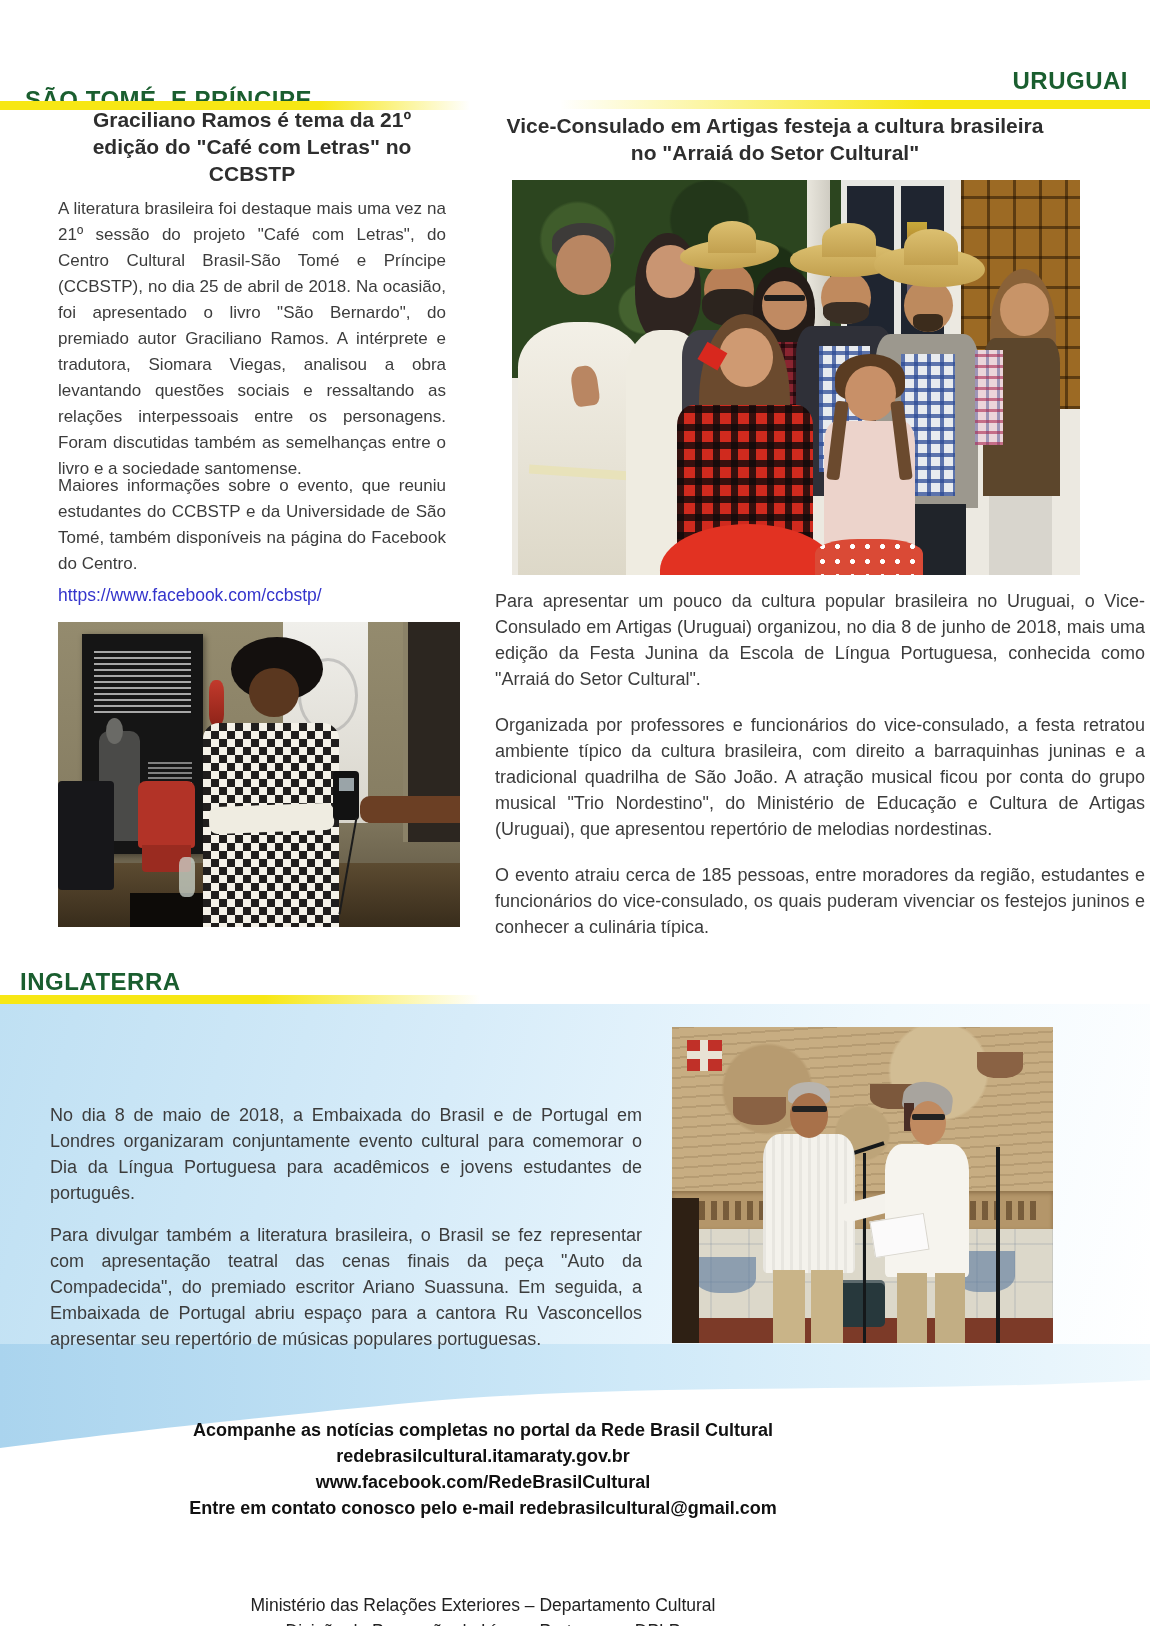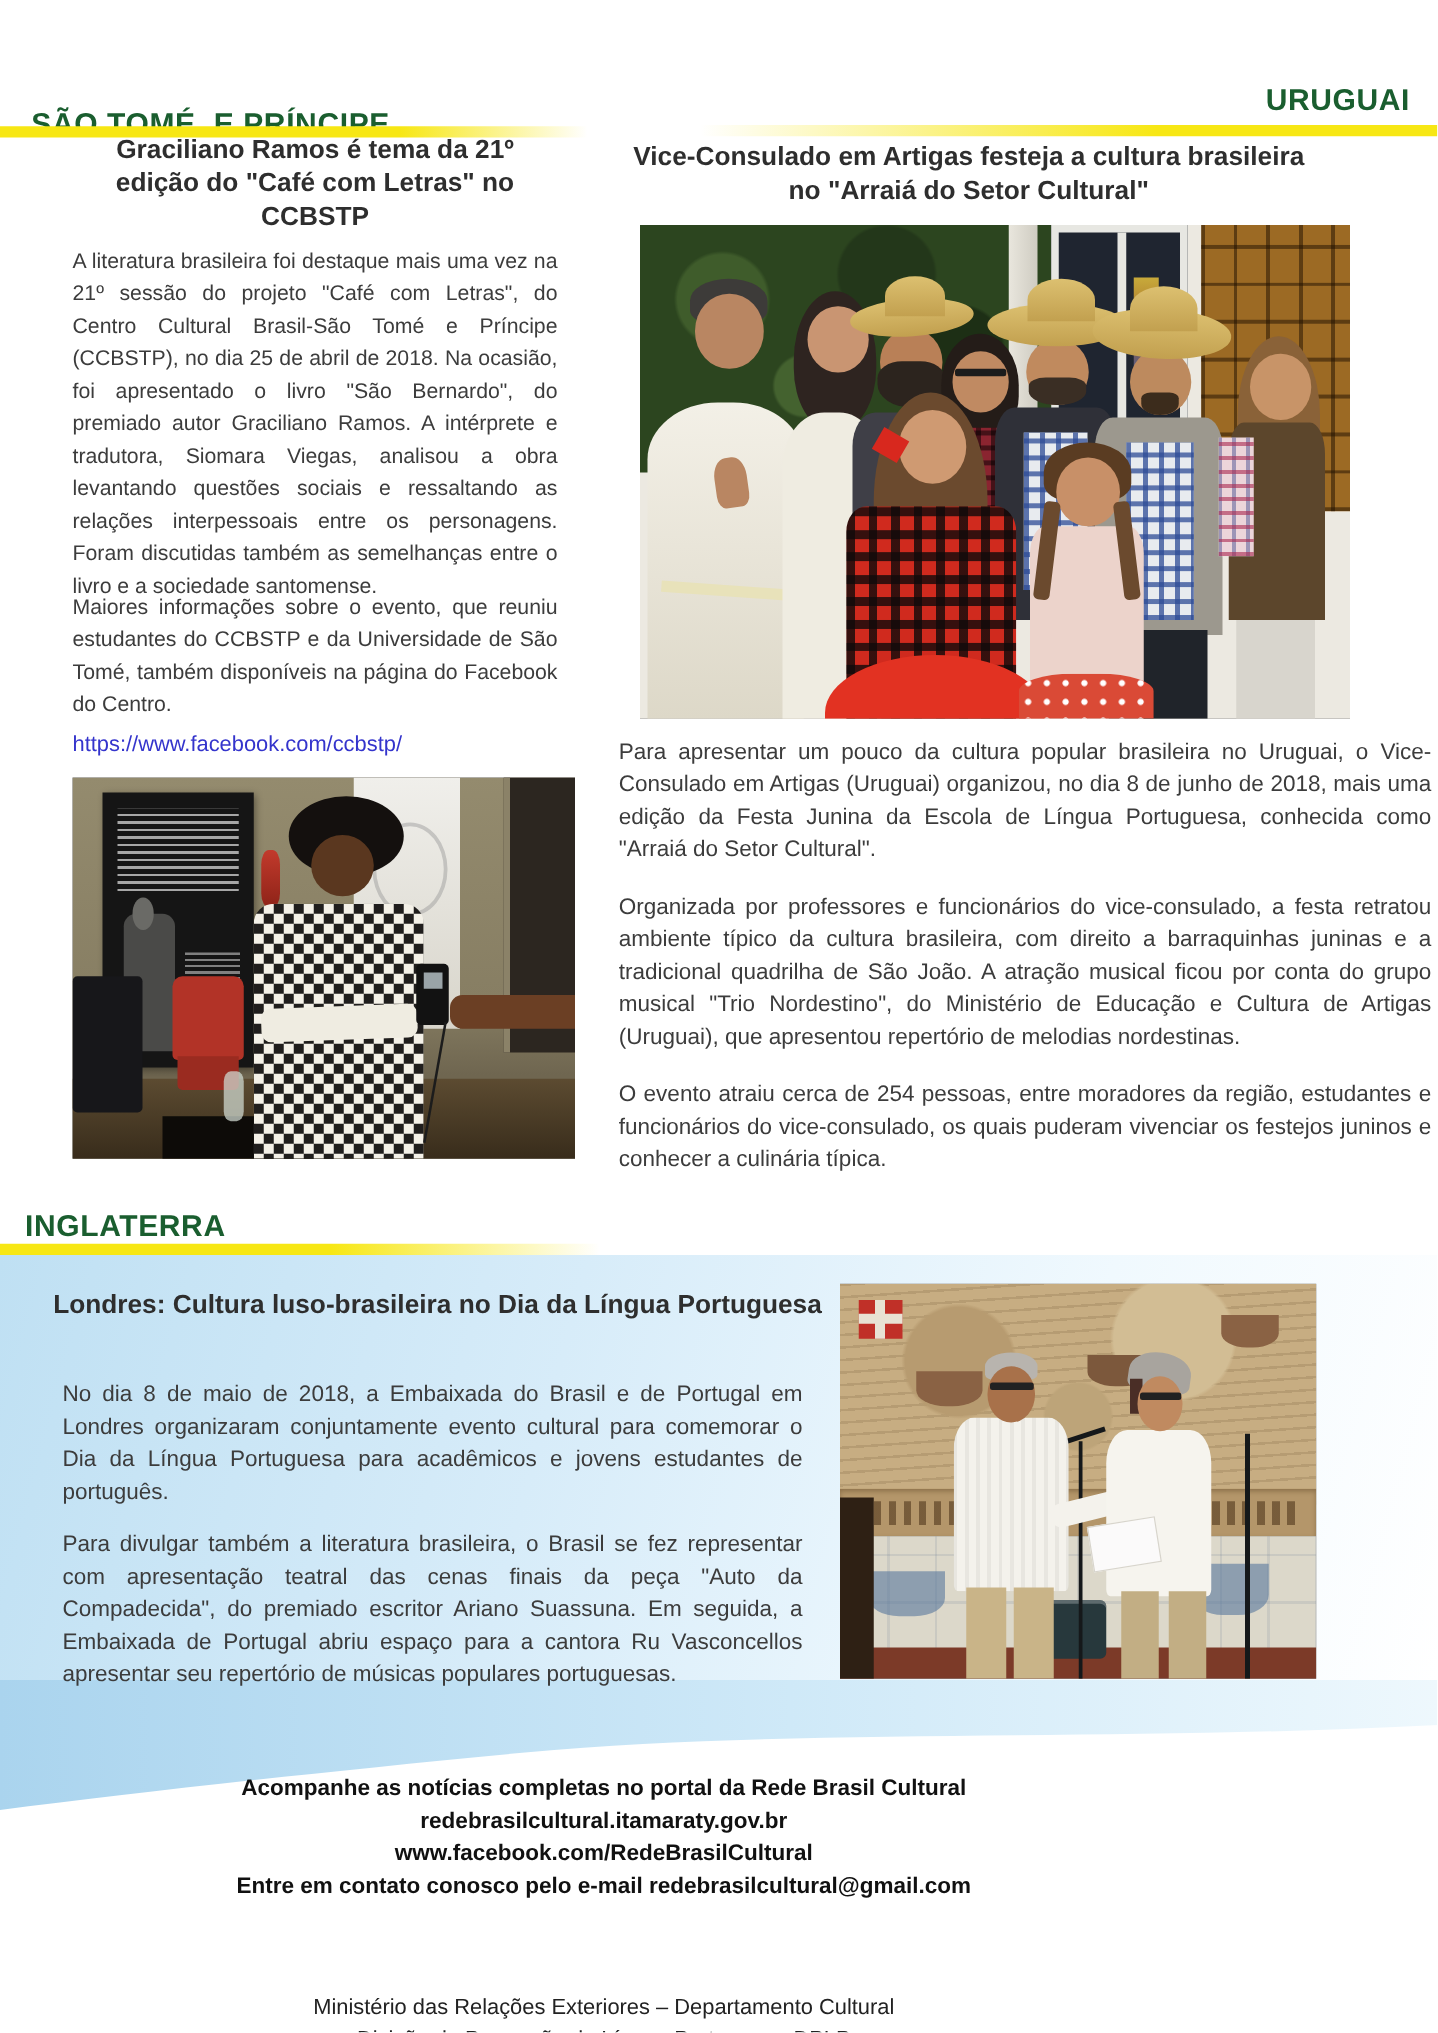--- a/index.html
+++ b/index.html
@@ -137,38 +137,37 @@
     <div style="left:56.8%;top:44%;width:12.4%;height:12%;background:#5a3c22;border-radius:50% 50% 30% 30%;"></div>
     <div style="left:55%;top:61%;width:16%;height:39%;background:#ecd3cb;border-radius:14% 14% 0 0;"></div>
     <div style="left:58.6%;top:47%;width:9%;height:14%;background:#c89068;border-radius:50%;"></div>
     <div style="left:56.2%;top:56%;width:2.3%;height:20%;background:#6b4a2e;border-radius:4px;transform:rotate(7deg);"></div>
     <div style="left:67.4%;top:56%;width:2.3%;height:20%;background:#6b4a2e;border-radius:4px;transform:rotate(-7deg);"></div>
     <div class="dots-red" style="left:53.4%;bottom:0;width:19%;height:9%;border-radius:40% 40% 0 0;"></div>
   </div>
 
   <p class="bodytext" style="left:495px;top:588px;width:650px;margin:0;font-size:18px;">Para apresentar um pouco da cultura popular brasileira no Uruguai, o Vice-Consulado em Artigas (Uruguai) organizou, no dia 8 de junho de 2018, mais uma edição da Festa Junina da Escola de Língua Portuguesa, conhecida como "Arraiá do Setor Cultural".</p>
   <p class="bodytext" style="left:495px;top:712px;width:650px;margin:0;font-size:18px;">Organizada por professores e funcionários do vice-consulado, a festa retratou ambiente típico da cultura brasileira, com direito a barraquinhas juninas e a tradicional quadrilha de São João. A atração musical ficou por conta do grupo musical "Trio Nordestino", do Ministério de Educação e Cultura de Artigas (Uruguai), que apresentou repertório de melodias nordestinas.</p>
-  <p class="bodytext" style="left:495px;top:862px;width:650px;margin:0;font-size:18px;">O evento atraiu cerca de 254 pessoas, entre moradores da região, estudantes e funcionários do vice-consulado, os quais puderam vivenciar os festejos juninos e conhecer a culinária típica.</p>
+  <p class="bodytext" style="left:495px;top:862px;width:650px;margin:0;font-size:18px;">O evento atraiu cerca de 185 pessoas, entre moradores da região, estudantes e funcionários do vice-consulado, os quais puderam vivenciar os festejos juninos e conhecer a culinária típica.</p>
 
   <div class="region-label" style="left:20px;top:968px;">INGLATERRA</div>
   <div class="rule" style="left:0;top:995px;width:480px;background:linear-gradient(90deg,#f7e714 0%,#f7e714 55%,rgba(247,231,20,0) 100%);"></div>
 
   <div class="abs" style="left:0;top:1004px;width:1150px;height:341px;background:linear-gradient(105deg,#bfe0f3 0%,#d7ecf9 38%,#f0f9fe 72%,#ffffff 100%);"></div>
   <svg class="abs" style="left:0;top:1344px;" width="1150" height="110" viewBox="0 0 1150 110">
     <defs>
       <linearGradient id="sw" x1="0" y1="0" x2="1" y2="0">
         <stop offset="0" stop-color="#aad4ee"></stop>
         <stop offset="0.55" stop-color="#cfe9f8"></stop>
         <stop offset="1" stop-color="#eef8fd"></stop>
       </linearGradient>
     </defs>
     <path d="M0,0 H1150 V36 C880,50 640,38 420,58 C250,74 110,90 0,104 Z" fill="url(#sw)"></path>
   </svg>
 
-  <h2 class="art-title" style="left:40px;top:1030px;width:620px;margin:0;">Londres: Cultura luso-brasileira no Dia da Língua Portuguesa</h2>
   <p class="bodytext" style="left:50px;top:1102px;width:592px;margin:0;font-size:18px;">No dia 8 de maio de 2018, a Embaixada do Brasil e de Portugal em Londres organizaram conjuntamente evento cultural para comemorar o Dia da Língua Portuguesa para acadêmicos e jovens estudantes de português.</p>
   <p class="bodytext" style="left:50px;top:1222px;width:592px;margin:0;font-size:18px;">Para divulgar também a literatura brasileira, o Brasil se fez representar com apresentação teatral das cenas finais da peça "Auto da Compadecida", do premiado escritor Ariano Suassuna. Em seguida, a Embaixada de Portugal abriu espaço para a cantora Ru Vasconcellos apresentar seu repertório de músicas populares portuguesas.</p>
 
   <div class="photo" style="left:672px;top:1027px;width:381px;height:316px;">
     <div style="left:0;top:0;width:100%;height:56%;background-color:#c7ad82;background-image:radial-gradient(circle at 25% 35%, #b79b70 0 14%, transparent 15%),radial-gradient(circle at 70% 25%, #d2bd94 0 16%, transparent 17%),radial-gradient(circle at 50% 60%, #bda479 0 12%, transparent 13%),repeating-linear-gradient(176deg, rgba(120,95,60,.22) 0 2px, transparent 2px 10px);"></div>
     <div style="left:4%;top:4%;width:9%;height:10%;background:linear-gradient(#e8e2d4,#e8e2d4) 50% 0/24% 100% no-repeat,linear-gradient(#e8e2d4,#e8e2d4) 0 50%/100% 26% no-repeat,#c03028;"></div>
     <div style="left:16%;top:22%;width:14%;height:9%;background:#8a6244;border-radius:0 0 45% 45%;"></div>
     <div style="left:52%;top:18%;width:13%;height:8%;background:#7c583c;border-radius:0 0 45% 45%;"></div>
     <div style="left:80%;top:8%;width:12%;height:8%;background:#8a6244;border-radius:0 0 45% 45%;"></div>
     <div style="left:0;top:52%;width:100%;height:12%;background:#b4966a;box-shadow:inset 0 2px 4px rgba(80,55,25,.4);">

